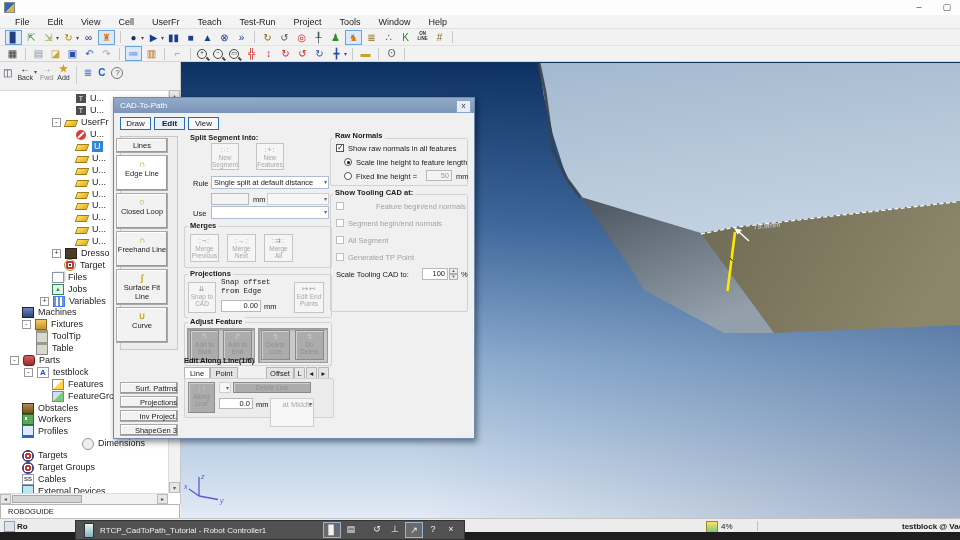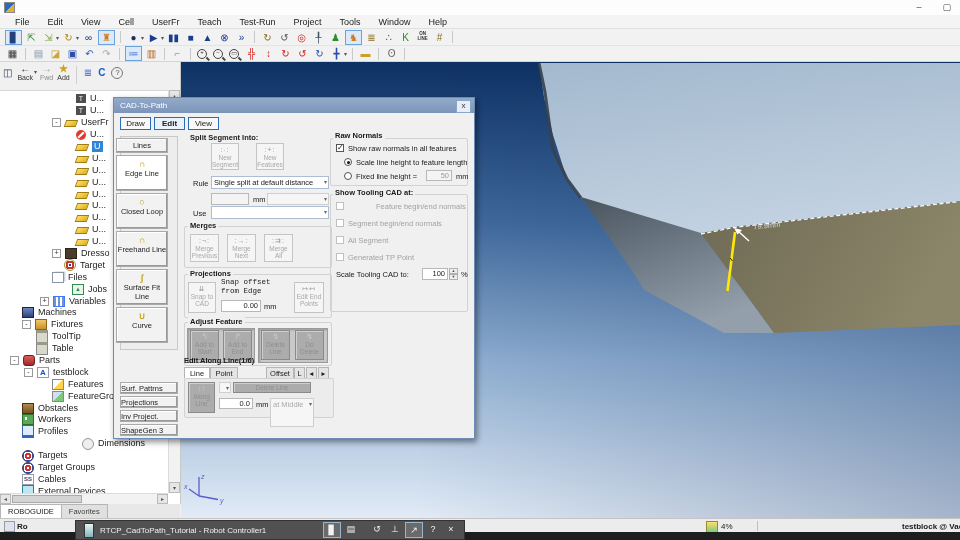--- a/index.html
+++ b/index.html
@@ -61,37 +61,37 @@
   .ti.dims{background:#eee;border:1px solid #999;border-radius:50%;height:10px;}
   .ti.tgroups{background:radial-gradient(circle,#fff 0 1.5px,#cc3333 1.5px 3px,#fff 3px 4.5px,#3355aa 4.5px);border-radius:50%;height:10px;border:1px solid #336;}
   .ti.cables{background:#fff;border:1px solid #99a;}.ti.cables::after{content:"SS";position:absolute;left:0;width:10px;text-align:center;font-size:6px;line-height:9px;color:#445;font-weight:bold;}
   .ti.extdev{background:#bfe6f0;border:1px solid #2a7f9a;border-bottom:3px solid #2a7f9a;}
   
   #vscroll{position:absolute;left:168px;top:28px;width:12px;height:403px;background:#f2f2f2;border-left:1px solid #ddd;box-sizing:border-box;}
   #hscroll{position:absolute;left:0;top:431px;width:168px;height:11px;background:#f2f2f2;border-top:1px solid #ddd;box-sizing:border-box;}
   .sarrow{position:absolute;background:#e6e6e6;border:1px solid #bbb;font-size:6px;color:#555;text-align:center;box-sizing:border-box;}
   .sthumb{position:absolute;background:#d4d4d4;border:1px solid #aaa;box-sizing:border-box;}
   
-  #ptabs{position:absolute;left:0;top:442px;width:180px;height:14px;background:#e8e8e8;display:flex;}
+  #ptabs{position:absolute;left:0;top:442px;width:180px;height:14px;background:#e8e8e8;display:flex;flex-direction:column;}
   .ptab{font-size:7.5px;line-height:13px;padding:0 7px;border:1px solid #b5b5b5;border-bottom:none;}
   .ptab.act{background:#fff;font-weight:normal;color:#222;}
   .ptab.inact{background:#e0e0e0;color:#444;border-left:none;}
   
   #vp{position:absolute;left:181px;top:62px;width:779px;height:456px;}
   
   #dlg{position:absolute;left:113px;top:97px;width:360px;height:340px;background:#f0f0f0;border:1px solid #6c8cb5;box-shadow:2px 3px 6px rgba(0,0,0,.45);font-size:8px;color:#1a1a1a;}
   #dlgtitle{position:absolute;left:0;top:0;width:100%;height:15px;background:linear-gradient(180deg,#93aac9,#7b95ba);color:#fff;font-size:8px;line-height:15px;padding-left:6px;box-sizing:border-box;}
   #dlgclose{position:absolute;right:3px;top:2px;width:13px;height:11px;background:#e8eef6;border:1px solid #8aa6c8;color:#334;font-size:8px;line-height:10px;text-align:center;}
   .dtab{position:absolute;top:19px;height:13px;width:31px;text-align:center;font-size:8px;line-height:12px;border:1px solid #2b6cb8;background:#f8f8f8;box-sizing:border-box;}
   .dtab.act{background:#eaf2fc;font-weight:bold;}
   .toolcol{position:absolute;left:6px;top:38px;width:58px;height:214px;border:1px solid #c8c8c8;background:#ededed;box-sizing:border-box;}
   .tbtn{position:absolute;left:2px;width:52px;border:1px solid #aaa;background:#f2f2f2;box-shadow:inset -1px -1px 0 #999, inset 1px 1px 0 #fff;text-align:center;font-size:7.5px;color:#222;box-sizing:border-box;}
   .tbtn .g{display:block;color:#c8a415;font-size:9px;line-height:10px;padding-top:3px;font-weight:bold;}
   .tbtn.on{background:#fff;}
-  .flatbtn{position:absolute;left:6px;width:58px;height:12px;border:1px solid #aaa;background:#f2f2f2;box-shadow:inset -1px -1px 0 #999, inset 1px 1px 0 #fff;font-size:7.5px;line-height:11px;text-align:left;box-sizing:border-box;}
+  .flatbtn{position:absolute;left:6px;width:58px;height:12px;border:1px solid #aaa;background:#f2f2f2;box-shadow:inset -1px -1px 0 #999, inset 1px 1px 0 #fff;font-size:7.5px;line-height:11px;text-align:right;box-sizing:border-box;}
   .lab{position:absolute;font-size:7.5px;color:#1a1a1a;white-space:nowrap;}
   .lab.b{font-weight:bold;}
   .lab.dis{color:#a2a2a2;}
   .grp{position:absolute;border:1px solid #d2d2d2;border-radius:2px;box-sizing:border-box;}
   .glab{position:absolute;background:#f0f0f0;padding:0 2px;font-size:7.5px;font-weight:bold;white-space:nowrap;}
   .ibtn{position:absolute;border:1px solid #c4c4c4;background:#f5f5f5;color:#a8a8a8;font-size:6.5px;line-height:7px;text-align:center;box-sizing:border-box;}
   .ibtn .dots{display:block;color:#999;font-size:7px;line-height:8px;padding-top:2px;letter-spacing:1px;}
   .combo{position:absolute;background:#fff;border:1px solid #aebdd2;font-size:7.5px;line-height:11px;padding-left:2px;box-sizing:border-box;overflow:hidden;white-space:nowrap;}
   .combo::after{content:"▾";position:absolute;right:1px;top:0;font-size:6px;color:#667;}
   .combo.dis{background:#f6f6f6;border-color:#cfcfcf;color:#aaa;}
@@ -340,21 +340,21 @@
           <span class="tlabel">Dresso</span>
         </div>
         <div class="trow" style="padding-left: 64px;">
           <span class="ti target"></span>
           <span class="tlabel">Target</span>
         </div>
         <div class="trow" style="padding-left: 52px;">
           <span class="ti files"></span>
           <span class="tlabel">Files</span>
         </div>
-        <div class="trow" style="padding-left: 72px;">
+        <div class="trow" style="padding-left: 52px;">
           <span class="ti jobs"></span>
           <span class="tlabel">Jobs</span>
         </div>
         <div class="trow" style="padding-left: 40px;">
           <span class="exp">+</span>
           <span class="ti vars"></span>
           <span class="tlabel">Variables</span>
         </div>
         <div class="trow" style="padding-left: 22px;">
           <span class="ti machine"></span>
@@ -501,21 +501,21 @@
     <div class="etab" style="left:152px;width:28px;">Offset</div>
     <div class="etab" style="left:180px;width:11px;">L</div>
     <div class="etab" style="left:192px;width:11px;">◂</div>
     <div class="etab" style="left:204px;width:11px;">▸</div>
     <div class="grp" style="left:70px;top:280px;width:150px;height:40px;background:#ececec;"></div>
     <div class="gbtn" style="left:74px;top:284px;width:27px;height:31px;"><span class="gg">↓↑</span><span>Along Line</span></div>
     <div class="combo dis" style="left:105px;top:284px;width:12px;height:11px;"></div>
     <div class="gbtn" style="left:119px;top:284px;width:78px;height:11px;line-height:9px;">Delete Line</div>
     <div class="tbox" style="left:105px;top:300px;width:34px;height:11px;">0.0</div>
     <div class="lab" style="left:142px;top:302px;">mm</div>
-    <div class="combo dis" style="left:156px;top:300px;width:44px;height:29px;">at Middle</div>
+    <div class="combo dis" style="left:156px;top:300px;width:44px;height:29px;text-align:right;">at Middle</div>
 
     <div class="grp" style="left:216px;top:40px;width:138px;height:48px;"></div>
     <div class="glab" style="left:219px;top:33px;">Raw Normals</div>
     <div class="cb on" style="left:222px;top:46px;"></div>
     <div class="lab" style="left:234px;top:46px;">Show raw normals in all features</div>
     <div class="rb on" style="left:230px;top:60px;"></div>
     <div class="lab" style="left:242px;top:60px;">Scale line height to feature length</div>
     <div class="rb" style="left:230px;top:74px;"></div>
     <div class="lab" style="left:242px;top:74px;">Fixed line height =</div>
     <div class="tbox dis" style="left:312px;top:72px;width:26px;height:11px;">50</div>

